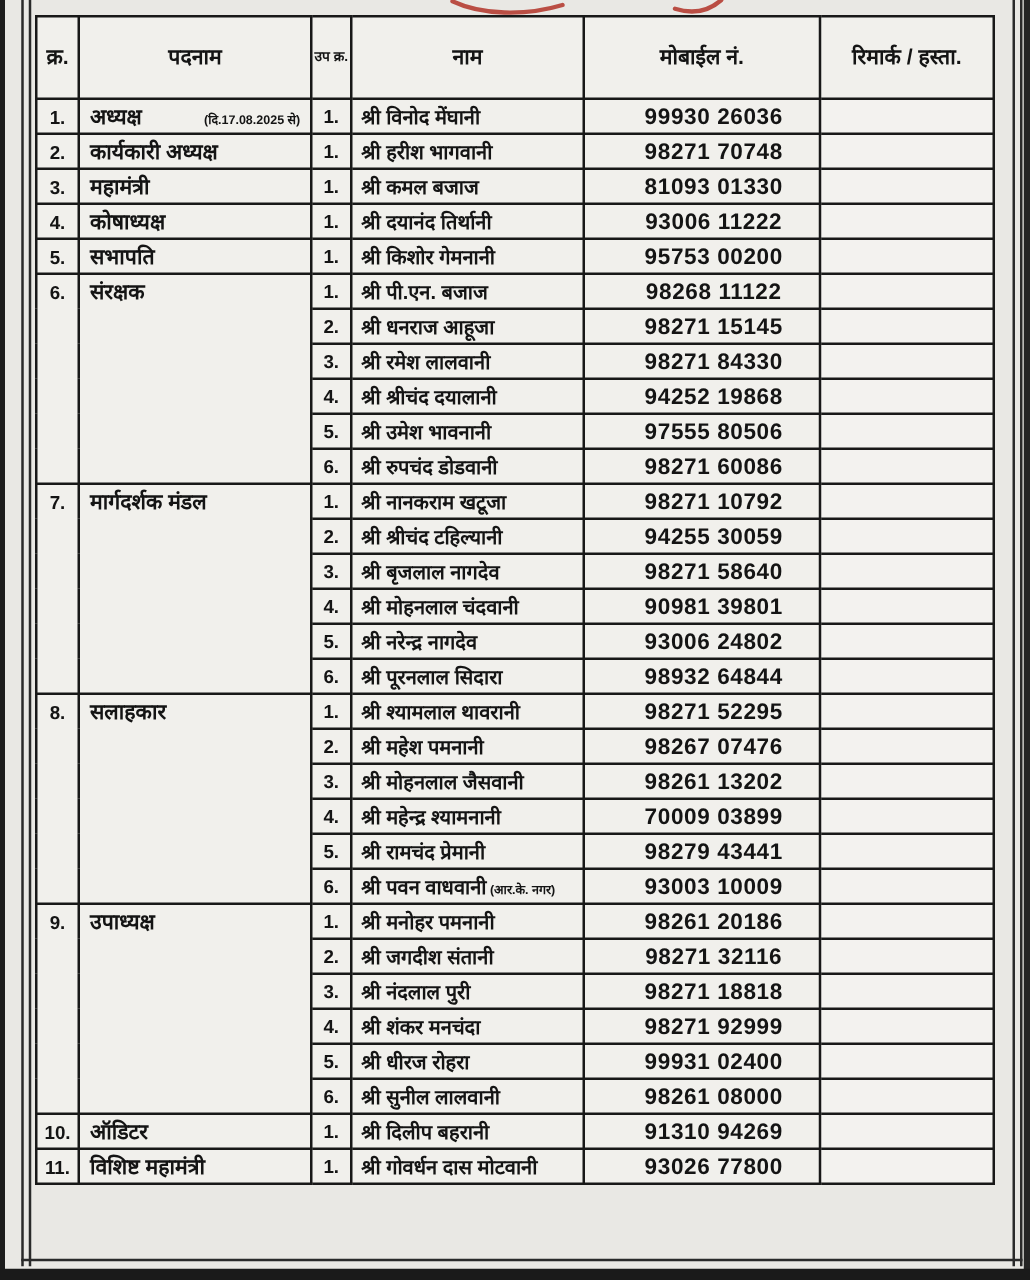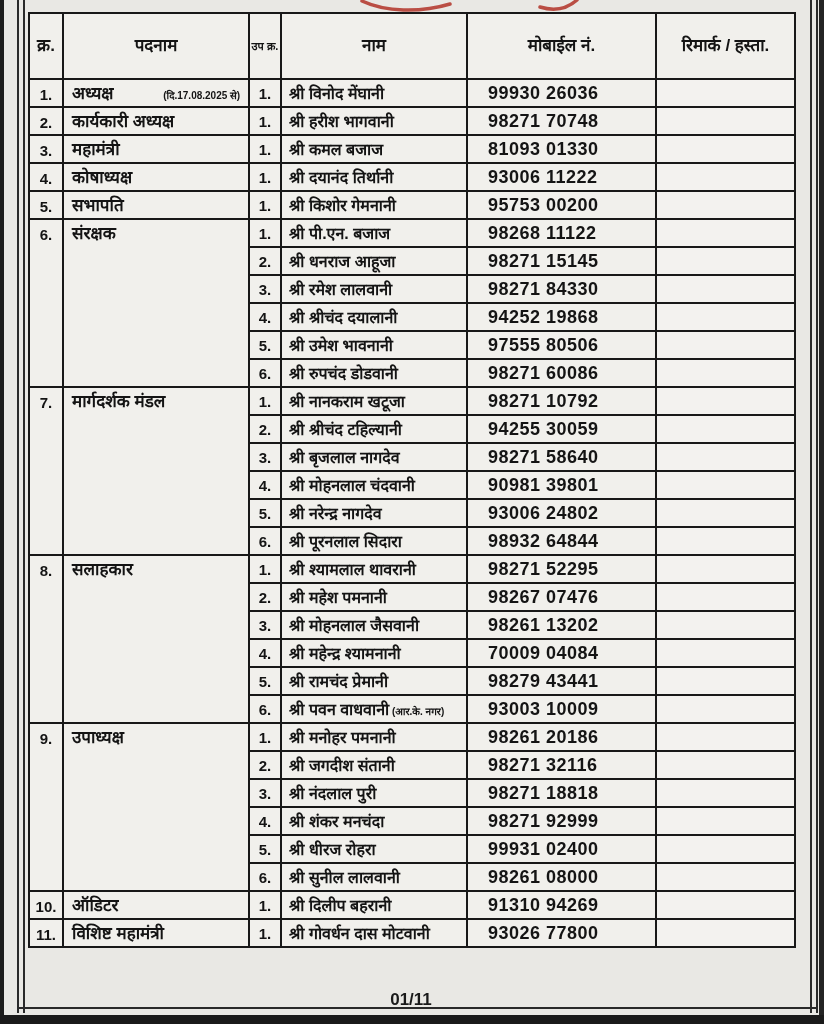--- a/index.html
+++ b/index.html
@@ -53,21 +53,21 @@
   td.c-desig{
     text-align:left;vertical-align:top;font-size:17px;
     padding:4px 4px 0 8px;line-height:1.2;
   }
   td.c-sub{text-align:center;vertical-align:middle;font-size:15px;}
   td.c-name{
     text-align:left;vertical-align:middle;font-size:16px;
     padding:0 2px 0 7px;white-space:nowrap;border-radius:14px;
   }
   td.c-mobile{
-    text-align:left;vertical-align:middle;font-size:18px;
+    text-align:center;vertical-align:middle;font-size:18px;
     padding-left:20px;letter-spacing:.5px;
     font-family:"Liberation Sans","DejaVu Sans",sans-serif;
   }
   td.c-remark{background:#f3f2ef;}
   .desig-note{font-size:10px;padding-left:47px;}
   .name-note{font-size:10px;margin-top:29px;}
 
   .footer-text{
     position:absolute;left:28px;top:990px;width:766px;
     text-align:center;font-size:17px;font-weight:bold;color:#1a1a1a;
@@ -236,21 +236,21 @@
           </tr>
           <tr class="data-row">
             <td class="c-sub">3.</td>
             <td class="c-name"><span class="name-text">श्री मोहनलाल जैसवानी</span></td>
             <td class="c-mobile">98261 13202</td>
             <td class="c-remark"></td>
           </tr>
           <tr class="data-row">
             <td class="c-sub">4.</td>
             <td class="c-name"><span class="name-text">श्री महेन्द्र श्यामनानी</span></td>
-            <td class="c-mobile">70009 04084</td>
+            <td class="c-mobile">70009 03899</td>
             <td class="c-remark"></td>
           </tr>
           <tr class="data-row">
             <td class="c-sub">5.</td>
             <td class="c-name"><span class="name-text">श्री रामचंद प्रेमानी</span></td>
             <td class="c-mobile">98279 43441</td>
             <td class="c-remark"></td>
           </tr>
           <tr class="data-row">
             <td class="c-sub">6.</td>
@@ -309,21 +309,20 @@
             <td class="c-desig" rowspan="1"><span class="desig-text">विशिष्ट महामंत्री</span></td>
             <td class="c-sub">1.</td>
             <td class="c-name"><span class="name-text">श्री गोवर्धन दास मोटवानी</span></td>
             <td class="c-mobile">93026 77800</td>
             <td class="c-remark"></td>
           </tr>
         </tbody>
     </table>
   </div>
 
-  <div class="footer-text">01/11</div>
 
   <div class="frame-line fl-l1"></div>
   <div class="frame-line fl-l2"></div>
   <div class="frame-line fl-r1"></div>
   <div class="frame-line fl-r2"></div>
   <div class="frame-line fl-b1"></div>
   <div class="edge-left"></div>
   <div class="edge-right"></div>
   <div class="edge-bottom"></div>
 

